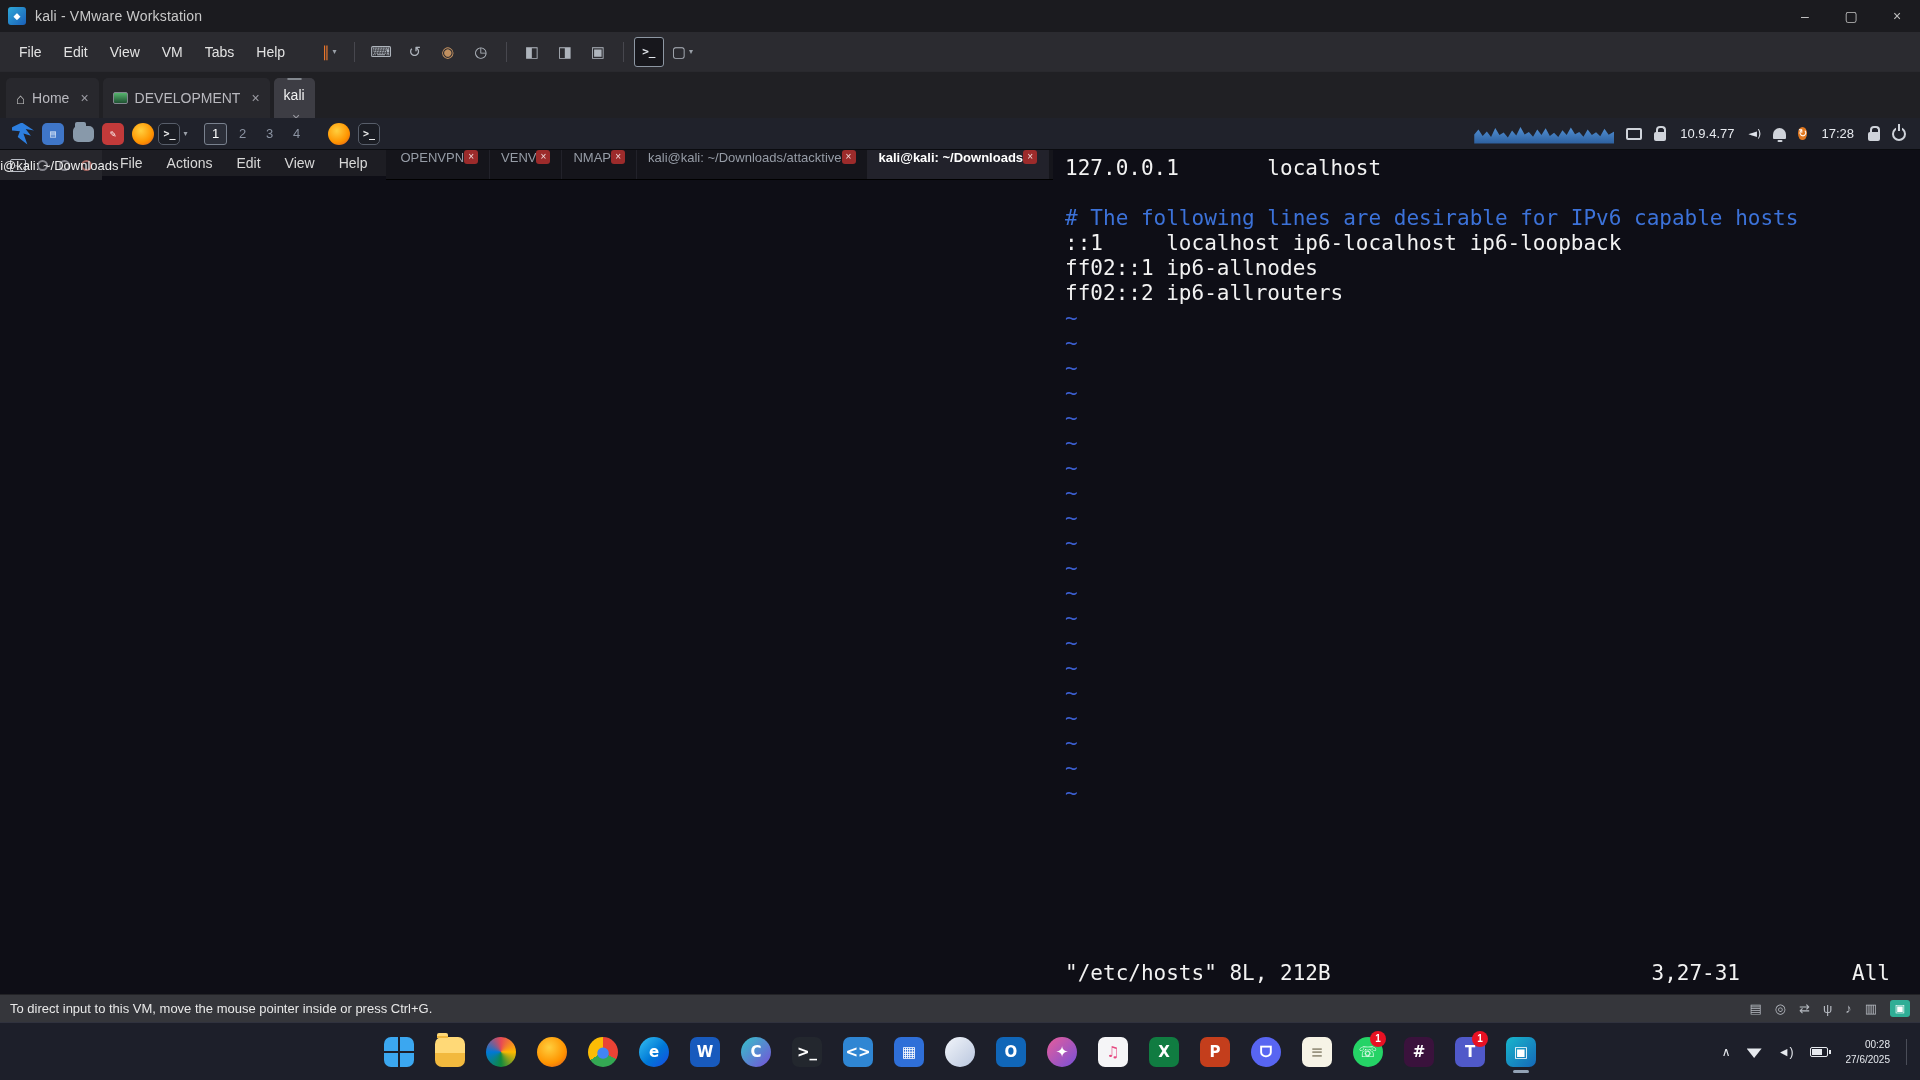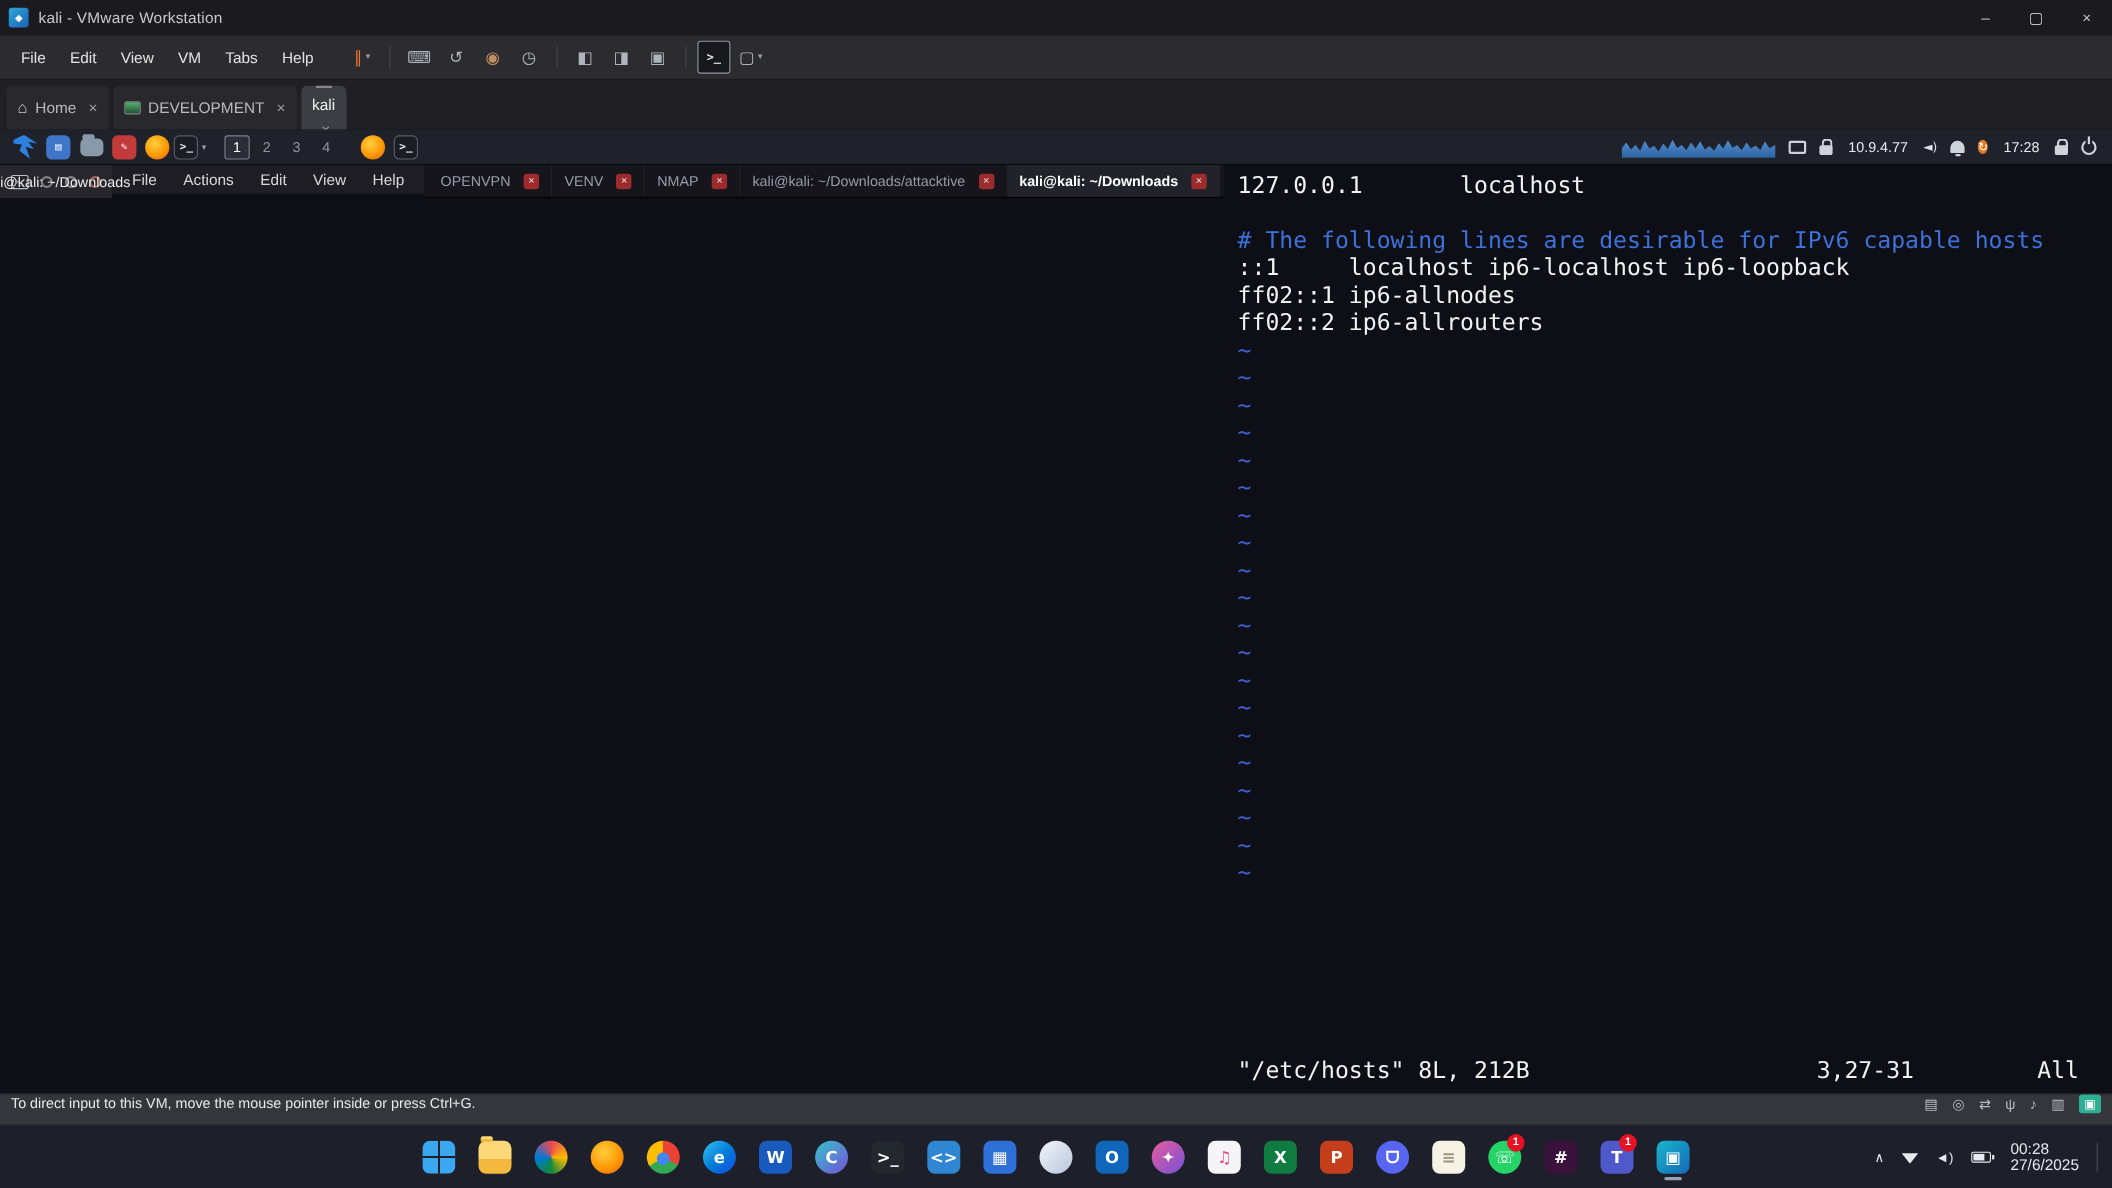--- a/index.html
+++ b/index.html
@@ -75,36 +75,36 @@
   .terminal { flex:1 1 auto; display:flex; background:var(--terminal-bg,#0e0e16); min-height:0; }
   .term-titlebar { height:30px; background:#26262c; color:#ececec; display:flex; align-items:center; font-size:13px; position:relative; flex:0 0 auto; padding:0 10px; }
   .term-win-icon { width:16px; height:13px; border:1px solid #b9bdc6; border-radius:2px; font-size:6px; color:#b9bdc6; display:flex; align-items:center; justify-content:center; font-family:"DejaVu Sans Mono",monospace; }
   .term-title { position:absolute; left:50%; transform:translateX(-50%); white-space:nowrap; }
   .term-controls { margin-left:auto; display:flex; align-items:center; }
   .tc { width:11px; height:11px; border-radius:50%; border:2px solid #84848c; margin-left:11px; }
   .tc-close { border-color:#a3645e; }
   .term-menubar { height:26px; background:#1d1d23; display:flex; align-items:center; padding:0 6px; color:#d8d8d8; font-size:14px; flex:0 0 auto; }
   .term-menubar .menu-item { padding:0 12px; height:22px; }
   .term-tabbar { height:30px; background:#15151b; display:flex; align-items:stretch; padding:0 4px; color:#969ca6; font-size:13px; flex:0 0 auto; border-bottom:1px solid #000; }
-  .t-tab { display:flex; align-items:center; padding:0 11px; gap:12px; border-right:1px solid #22222a; }
+  .t-tab { display:flex; padding:0 11px; gap:0; border-right:1px solid #22222a; }
   .t-tab.active { background:#22222b; }
   .t-tab.active .t-label { color:#ffffff; font-weight:bold; }
   .t-close { width:14px; height:14px; background:var(--close-red,#9c2b2b); color:#f0dede; font-size:10px; border-radius:3px; display:flex; align-items:center; justify-content:center; line-height:1; }
 
   .term-body { flex:1 1 auto; position:relative; font-family:"DejaVu Sans Mono",monospace; font-size:21px; line-height:25px; color:var(--terminal-fg,#f2f2f2); padding:6px 0 0 12px; min-height:0; }
   .tline { white-space:pre; height:25px; }
   .tline.comment { color:var(--comment-blue,#3c72d9); }
   .tline.tilde { color:var(--tilde-blue,#3c5fd0); }
   .vcursor { background:var(--cursor,#e8e8e8); color:var(--terminal-bg,#0e0e16); }
   .vim-status { position:absolute; left:12px; right:30px; bottom:8px; display:flex; white-space:pre; }
   .vs-ruler { margin-left:auto; }
   .vs-scroll { width:150px; text-align:right; }
 
   
-  .vmware-statusbar { height:28px; background:#35363b; color:#e8e8e8; font-size:13px; display:flex; align-items:flex-start; padding:0 10px; flex:0 0 auto; border-top:1px solid #222226; }
+  .vmware-statusbar { height:28px; background:#35363b; color:#e8e8e8; font-size:13px; display:flex; align-items:center; padding:0 10px; flex:0 0 auto; border-top:1px solid #222226; }
   .vs-icons { margin-left:auto; display:flex; align-items:center; gap:13px; }
   .st-ic { color:#b5b9c0; font-size:13px; display:flex; align-items:center; justify-content:center; }
   .st-ic.chip { width:20px; height:17px; border-radius:3px; color:#ffffff; font-size:11px; }
 
   
   .taskbar { height:58px; background:var(--taskbar-bg,#1d1f2a); display:flex; align-items:center; position:relative; flex:0 0 auto; border-top:1px solid #30323e; }
   .tb-center { position:absolute; left:50%; top:0; transform:translateX(-50%); height:100%; display:flex; align-items:center; gap:9px; }
   .task-btn { width:42px; height:46px; display:flex; align-items:center; justify-content:center; position:relative; border-radius:6px; }
   .task-btn .icon { width:30px; height:30px; border-radius:7px; display:flex; align-items:center; justify-content:center; }
   .task-btn .glyph { font-size:15px; font-weight:bold; color:#ffffff; font-family:"DejaVu Sans",sans-serif; }
@@ -113,21 +113,21 @@
   .shape-windows { background-color:#3ba7f0;
     background-image:linear-gradient(to right, transparent calc(50% - 1px), #1d1f2a calc(50% - 1px), #1d1f2a calc(50% + 1px), transparent calc(50% + 1px)),
                      linear-gradient(to bottom, transparent calc(50% - 1px), #1d1f2a calc(50% - 1px), #1d1f2a calc(50% + 1px), transparent calc(50% + 1px));
     border-radius:4px; }
   .tb-tray { margin-left:auto; display:flex; align-items:center; height:100%; padding-right:8px; }
   .tray-btn { height:40px; display:flex; align-items:center; justify-content:center; padding:0 8px; color:#e6e9ee; font-size:12px; border-radius:4px; }
   .shape-wifi { width:15px; height:13px; background:#e6e9ee; clip-path:polygon(50% 100%, 0 26%, 100% 26%); }
   .shape-battery { width:18px; height:10px; border:1px solid #e6e9ee; border-radius:2px; position:relative; }
   .shape-battery::before { content:''; position:absolute; inset:1px 30% 1px 1px; background:#e6e9ee; }
   .shape-battery::after { content:''; position:absolute; right:-4px; top:2px; width:2px; height:4px; background:#e6e9ee; }
-  .tb-clock { text-align:left; font-size:14px; line-height:15px; color:#e6e9ee; margin:0 10px; }
+  .tb-clock { text-align:right; font-size:10px; line-height:15px; color:#e6e9ee; margin:0 10px; }
   .tb-showdesktop { width:6px; height:26px; border-left:1px solid #4a4d58; margin-left:6px; }
 </style>
 </head>
 <body>
 
 <div class="screen">
 
   <header class="vmware-titlebar">
     <span class="vmw-appicon">◆</span>
     <span class="vmw-title">kali - VMware Workstation</span>

